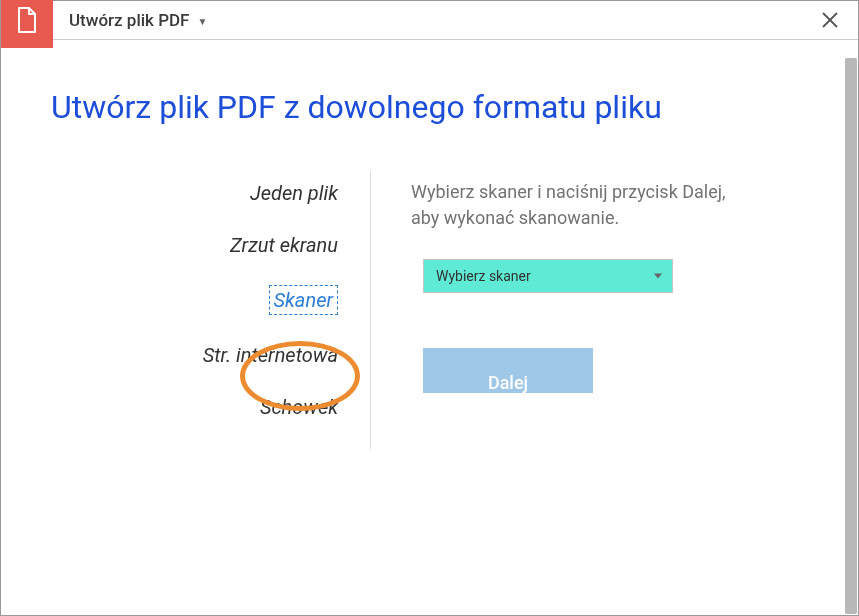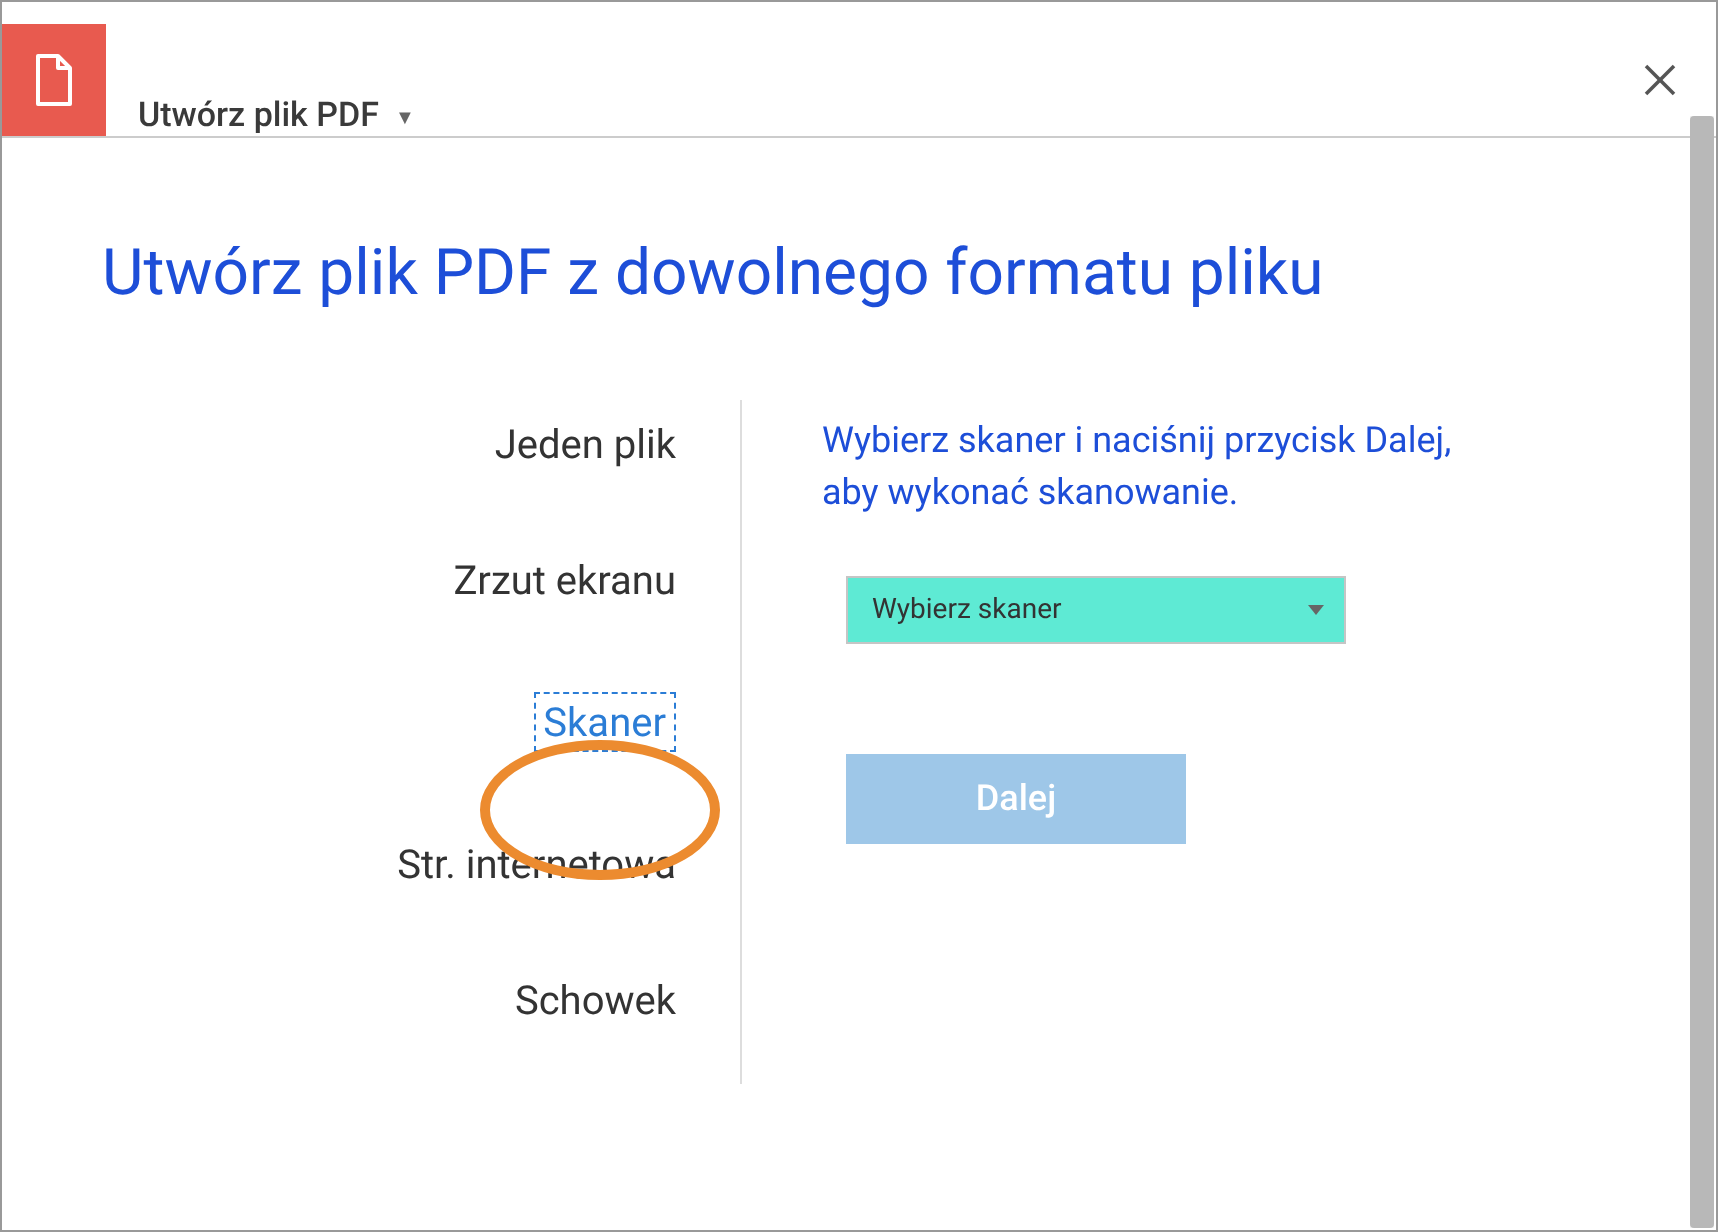--- a/index.html
+++ b/index.html
@@ -12,23 +12,23 @@
     }
     .window {
       width: 859px;
       height: 616px;
       border: 1px solid #999;
       display: flex;
       flex-direction: column;
       position: relative;
     }
     .titlebar {
-      height: 68px;
-      display: flex;
-      align-items: flex-end;
+      height: 39px;
+      display: flex;
+      align-items: center;
       border-bottom: 1px solid #ccc;
       background: #fff;
     }
     .app-icon {
       width: 52px;
       height: 56px;
       background: #e85a4f;
       display: flex;
       align-items: center;
       justify-content: center;
@@ -95,26 +95,27 @@
     .body-row {
       display: flex;
       gap: 0;
       padding-left: 70px;
     }
     .options-col {
       width: 260px;
       display: flex;
       flex-direction: column;
       align-items: flex-end;
-      gap: 44px;
+      gap: 28px;
       position: relative;
       border-right: 1px solid #ddd;
       padding-right: 32px;
       padding-top: 10px;
       padding-bottom: 30px;
+      font-style: italic;
     }
     .option-item {
       font-size: 20px;
       color: #333;
       cursor: pointer;
       text-align: right;
       position: relative;
     }
     .option-item.selected {
       color: #2b7dd6;
@@ -131,21 +132,21 @@
       top: 170px;
       pointer-events: none;
     }
     .detail-col {
       flex: 1;
       padding-left: 40px;
       padding-top: 8px;
     }
     .instruction {
       font-size: 18px;
-      color: #1d4ed8;
+      color: #737373;
       line-height: 1.45;
       margin-bottom: 28px;
       max-width: 330px;
     }
     .select-wrap {
       position: relative;
       width: 250px;
       height: 34px;
       border: 1px solid #c5c5c5;
       background: #5eead4;
@@ -169,21 +170,21 @@
       border-top: 5px solid #666;
     }
     .next-btn {
       width: 170px;
       height: 45px;
       background: #9ec7e8;
       color: #fff;
       font-size: 18px;
       font-weight: 500;
       display: flex;
-      align-items: center;
+      align-items: flex-end;
       justify-content: center;
       cursor: pointer;
       margin-left: 12px;
     }
   </style>
 </head>
 <body>
 
 <div class="window">
 

